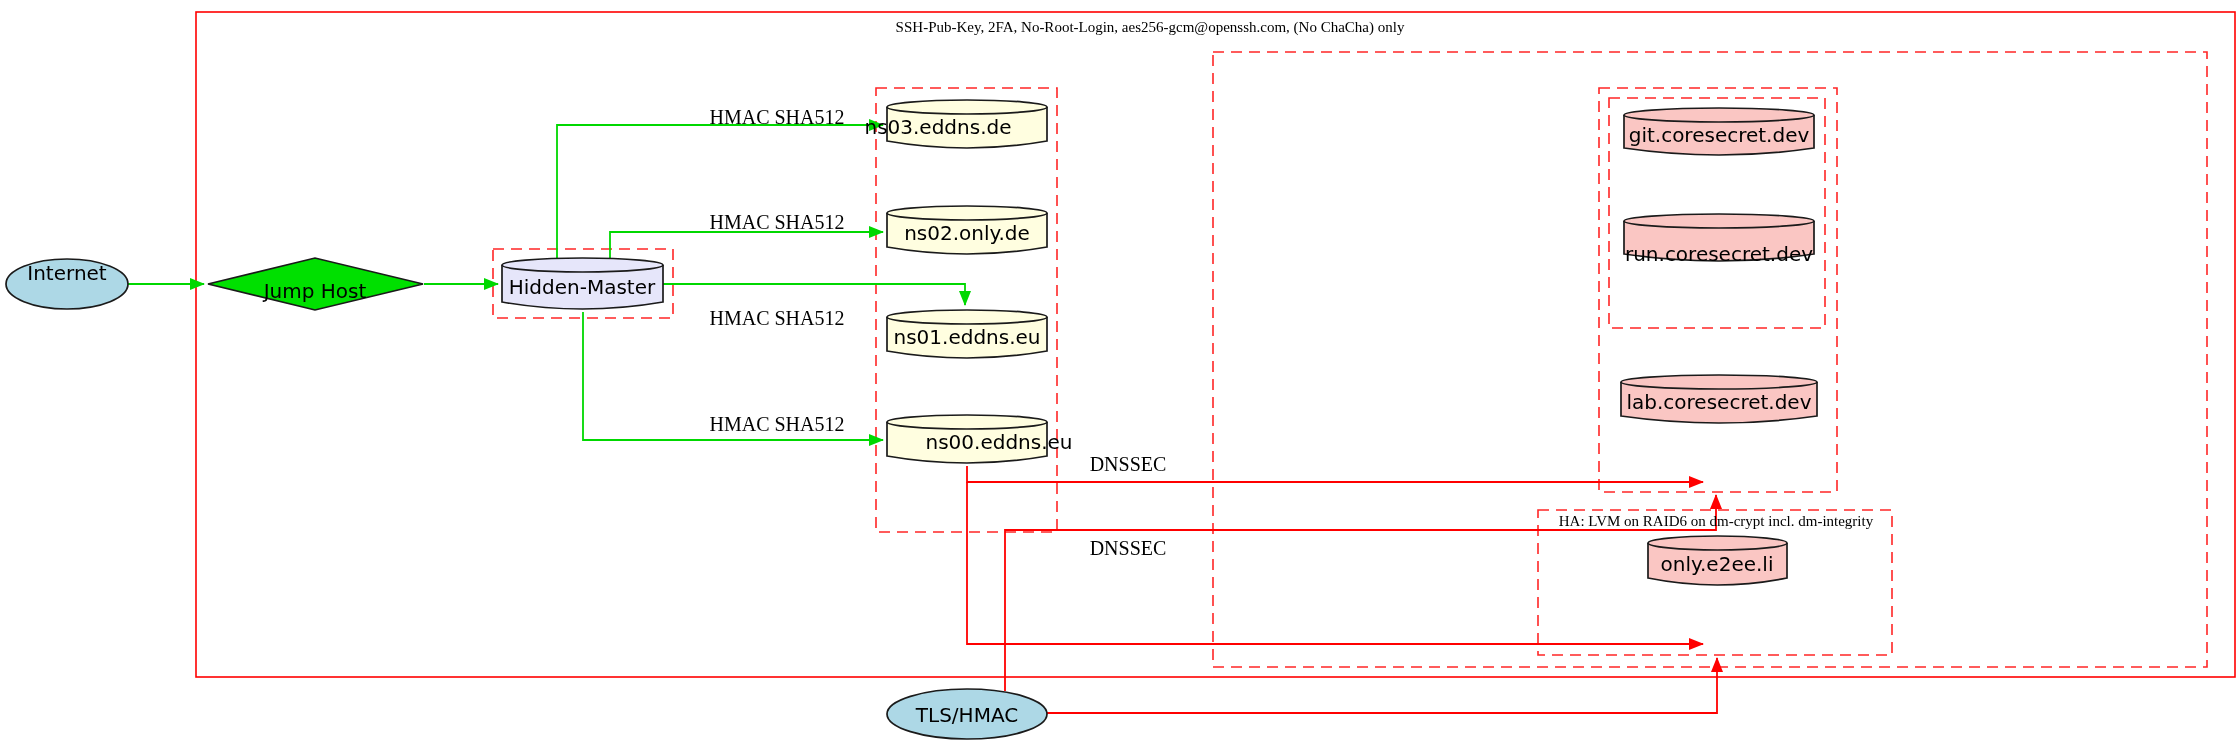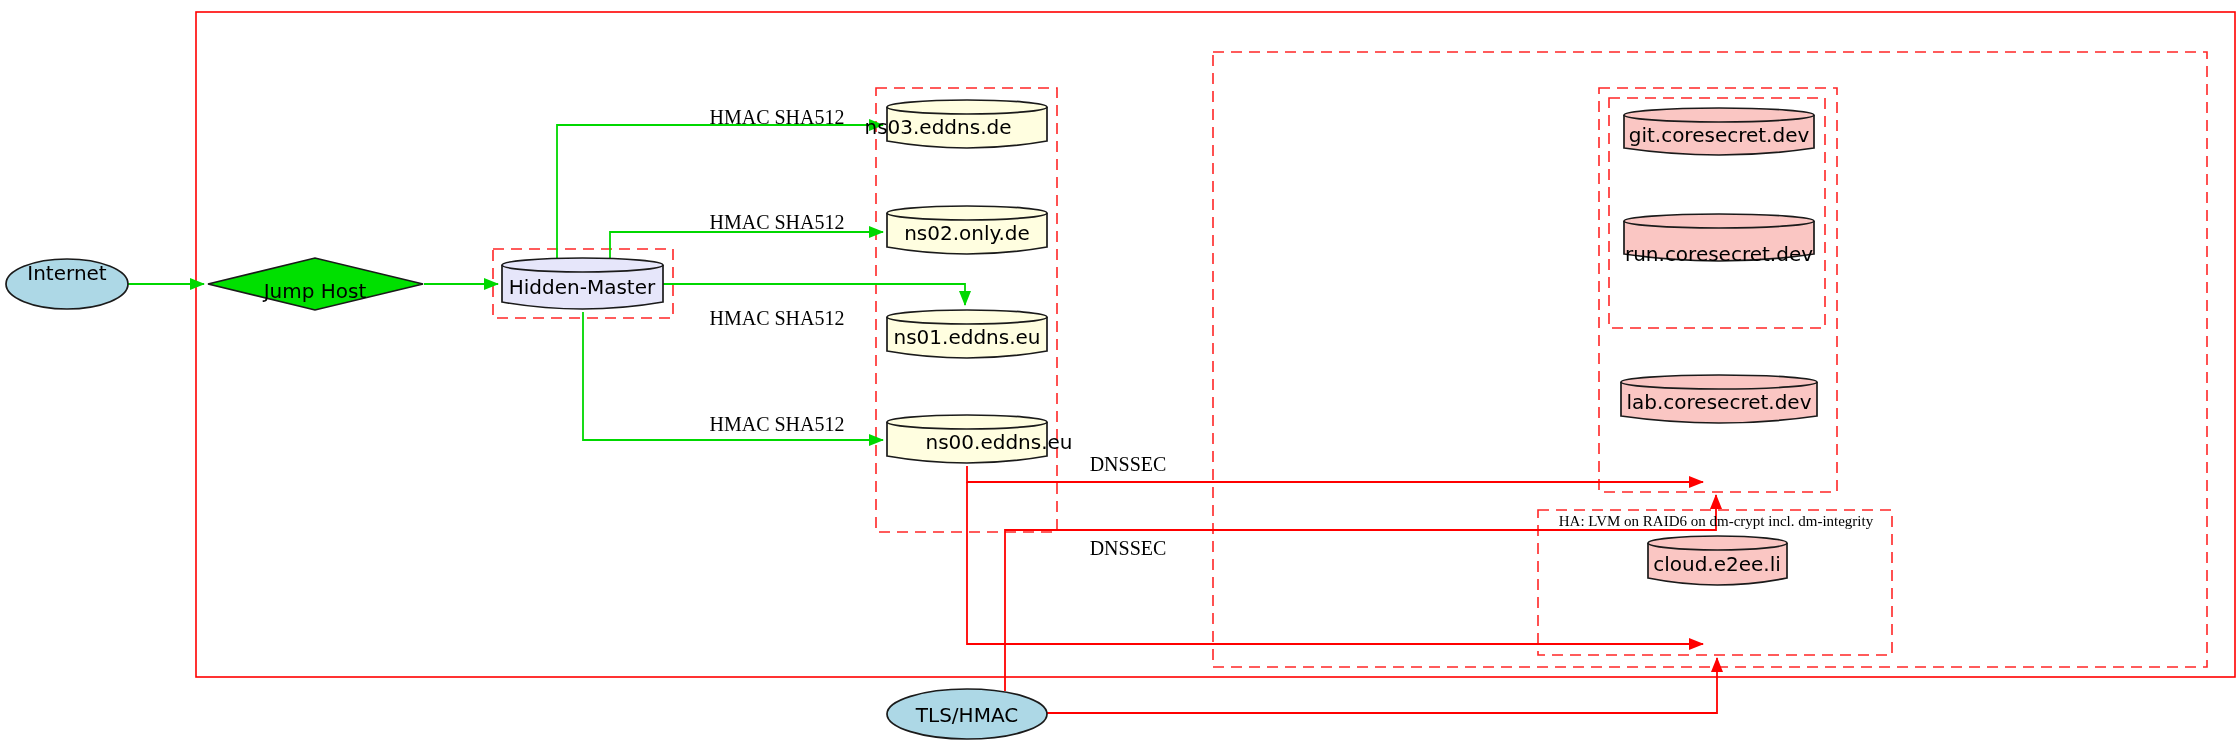--- a/index.html
+++ b/index.html
@@ -80,35 +80,36 @@
       <path d="M 1621 382 V 416 Q 1719 430 1817 416 V 382" fill="#fac6c3"></path>
       <ellipse cx="1719" cy="382" rx="98" ry="7" fill="#fac6c3"></ellipse>
 
       <path d="M 1648 543 V 578 Q 1717.5 592 1787 578 V 543" fill="#fac6c3"></path>
       <ellipse cx="1717.5" cy="543" rx="69.5" ry="7" fill="#fac6c3"></ellipse>
 
       <ellipse cx="967" cy="714" rx="80" ry="25" fill="#add8e6"></ellipse>
     </g>
   </svg>
 
+  <div class="lbl serif15" style="left:1150px;top:27px">SSH-Pub-Key, 2FA, No-Root-Login, aes256-gcm@openssh.com, (No ChaCha) only</div>
   <div class="lbl serif15" style="left:1716px;top:521px">HA: LVM on RAID6 on dm-crypt incl. dm-integrity</div>
 
   <div class="lbl serif20" style="left:777px;top:117px">HMAC SHA512</div>
   <div class="lbl serif20" style="left:777px;top:222px">HMAC SHA512</div>
   <div class="lbl serif20" style="left:777px;top:318px">HMAC SHA512</div>
   <div class="lbl serif20" style="left:777px;top:424px">HMAC SHA512</div>
   <div class="lbl serif20" style="left:1128px;top:464px">DNSSEC</div>
   <div class="lbl serif20" style="left:1128px;top:548px">DNSSEC</div>
 
   <div class="lbl sans20" style="left:67px;top:273px">Internet</div>
   <div class="lbl sans20" style="left:315px;top:291px">Jump Host</div>
   <div class="lbl sans20" style="left:582px;top:287px">Hidden-Master</div>
   <div class="lbl sans20" style="left:938px;top:127px">ns03.eddns.de</div>
   <div class="lbl sans20" style="left:967px;top:233px">ns02.only.de</div>
   <div class="lbl sans20" style="left:967px;top:337px">ns01.eddns.eu</div>
   <div class="lbl sans20" style="left:999px;top:442px">ns00.eddns.eu</div>
   <div class="lbl sans20" style="left:1719px;top:135px">git.coresecret.dev</div>
   <div class="lbl sans20" style="left:1719px;top:254px">run.coresecret.dev</div>
   <div class="lbl sans20" style="left:1719px;top:402px">lab.coresecret.dev</div>
-  <div class="lbl sans20" style="left:1717px;top:564px">cloud.e2ee.li</div>
+  <div class="lbl sans20" style="left:1717px;top:564px">only.e2ee.li</div>
   <div class="lbl sans20" style="left:967px;top:715px">TLS/HMAC</div>
 
 </div>
 
 </body></html>

